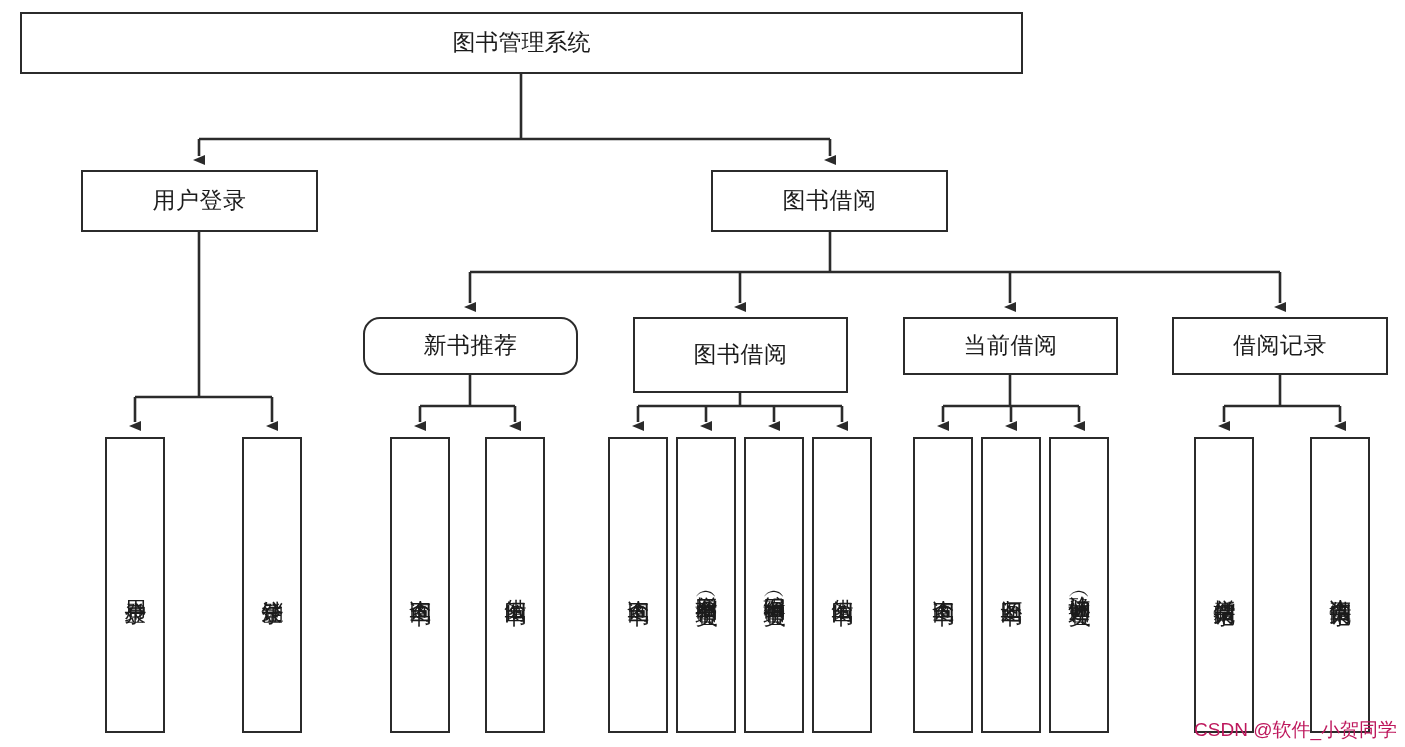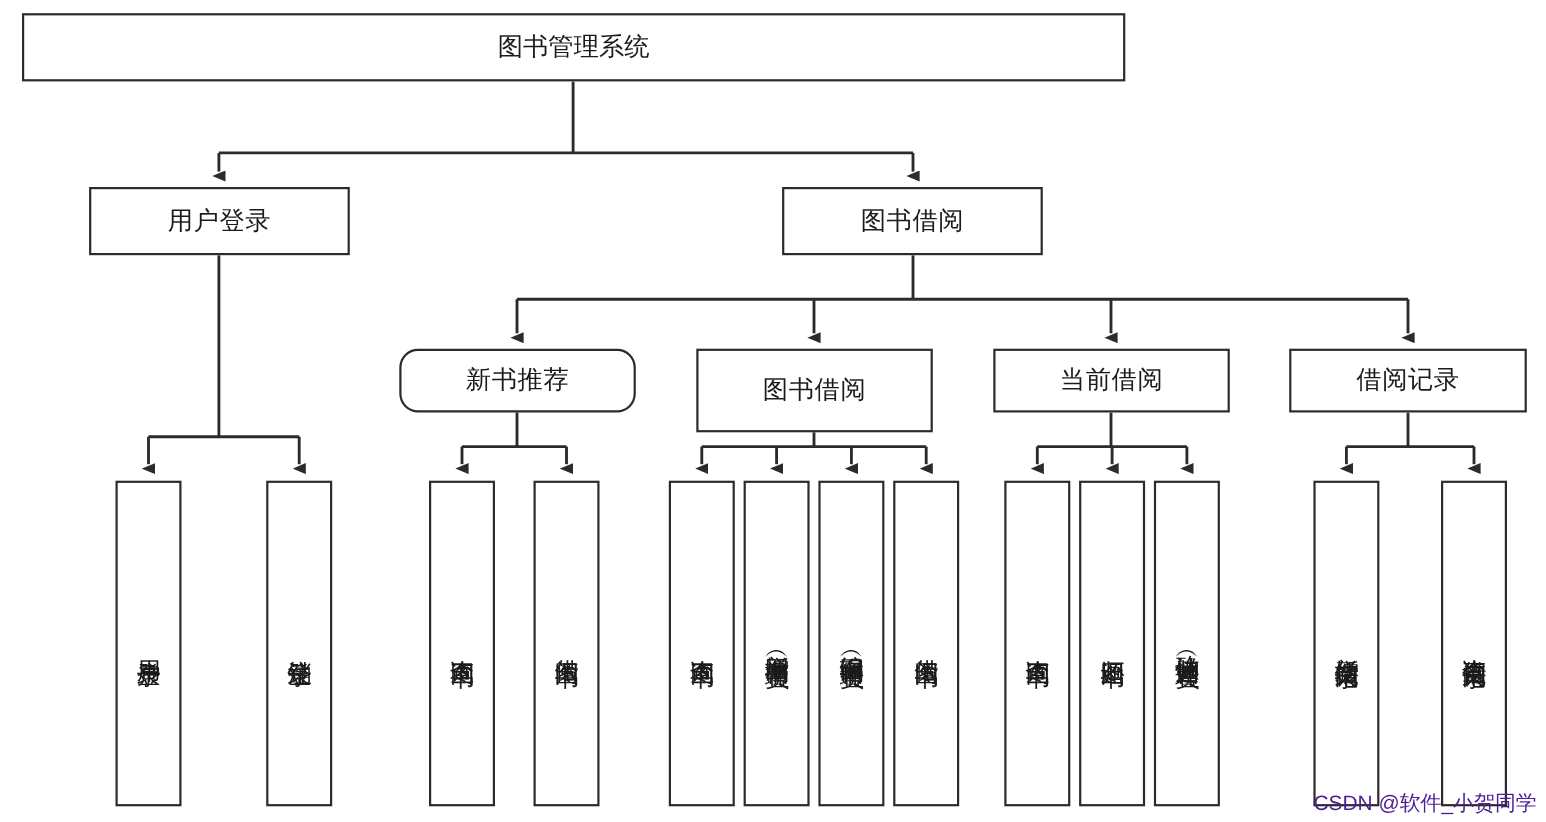--- a/index.html
+++ b/index.html
@@ -57,21 +57,21 @@
     font-size: 22px;
     line-height: 1.22;
     letter-spacing: 1.5px;
     white-space: nowrap;
   }
   .watermark {
     position: absolute;
     right: 8px;
     bottom: 4px;
     font-size: 19px;
-    color: #4c1d95;
+    color: #be185d;
     z-index: 5;
     white-space: nowrap;
     font-family: "Liberation Sans", "DejaVu Sans", sans-serif;
   }
 </style>
 </head>
 <body>
 
 <div id="canvas">
 

